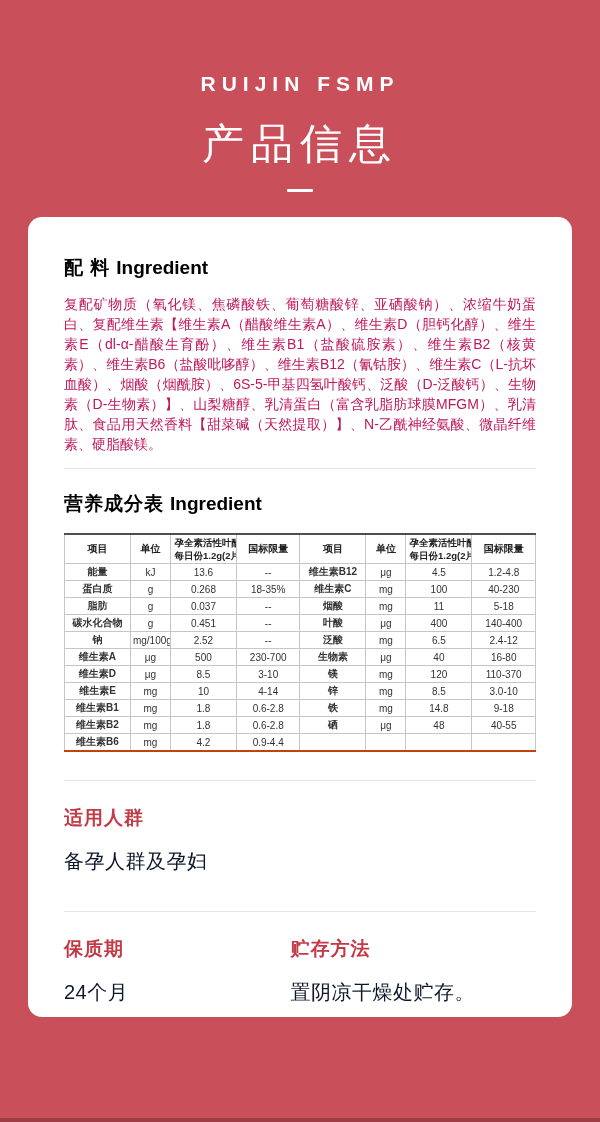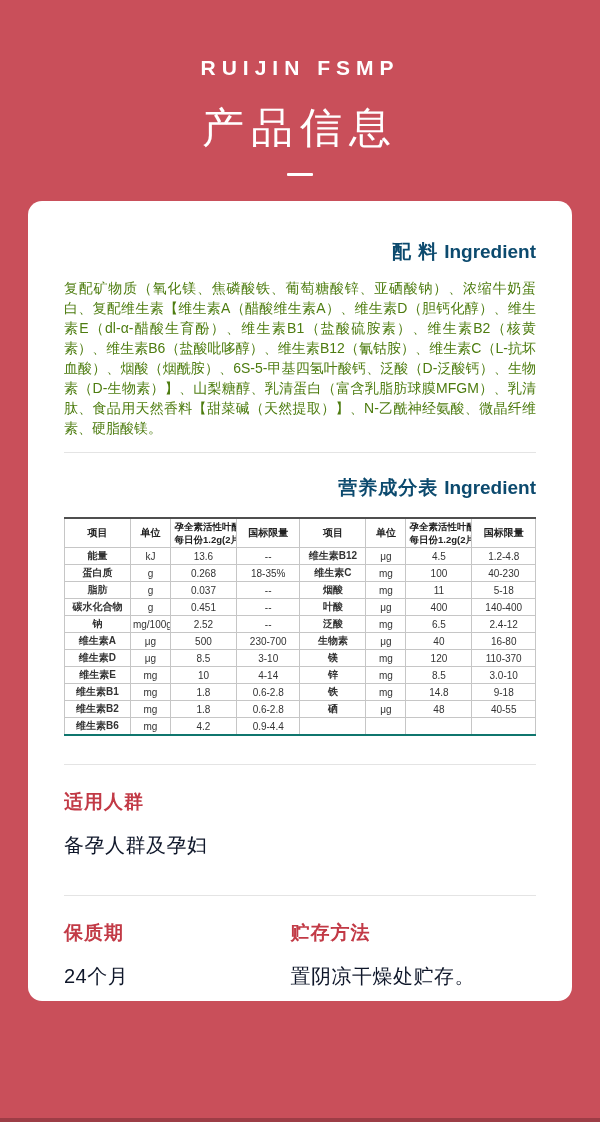--- a/index.html
+++ b/index.html
@@ -5,64 +5,64 @@
   * { margin: 0; padding: 0; box-sizing: border-box; }
   html, body { width: 600px; height: 1122px; }
   body {
     background: #c94f5a;
     font-family: "Liberation Sans", "DejaVu Sans", sans-serif;
     position: relative;
     overflow: hidden;
   }
   .page-header { padding-top: 56px; text-align: center; color: #ffffff; }
   .brand {
-    font-size: 21px; font-weight: bold; letter-spacing: 6px;
+    font-size: 21px; font-weight: bold; letter-spacing: 6px; margin-top: 16px;
   }
   .page-title {
     margin-top: 20px; font-size: 42px; font-weight: normal; letter-spacing: 7px;
   }
   .page-subtitle {
     margin-top: 15px; font-size: 27px; font-weight: 600; letter-spacing: 4px;
   }
   .title-dash {
     width: 26px; height: 3px; background: #ffffff; margin: 17px auto 0;
     border-radius: 1px;
   }
   .card {
     background: #ffffff;
     border-radius: 14px;
     margin: 25px 28px 0;
     height: 800px;
     padding: 38px 36px 0;
     overflow: hidden;
   }
   .section-heading {
-    color: #0c4a6e; font-size: 19px; font-weight: bold; letter-spacing: 1px; text-align: right;
+    color: #000000; font-size: 19px; font-weight: bold; letter-spacing: 1px;
   }
   .section-heading .en { margin-left: 6px; letter-spacing: 0; }
   .ingredient-text {
     margin-top: 13px;
     font-size: 14px;
     line-height: 20px;
-    color: #4d7c0f;
+    color: #be185d;
     text-align: justify;
   }
   .divider {
     border: none; border-top: 1px solid #e4e4e4; margin: 0;
   }
   .div-1 { margin-top: 14px; }
   .div-2 { margin-top: 28px; }
   .div-3 { margin-top: 28px; }
   .nutrition-heading { margin-top: 22px; }
   table.nutrition {
     width: 100%;
     border-collapse: collapse;
     margin-top: 16px;
     border-top: 2px solid #4f4f4f;
-    border-bottom: 2px solid #0f766e;
+    border-bottom: 2px solid #c2410c;
     table-layout: fixed;
   }
   table.nutrition th, table.nutrition td {
     border: 1px solid #c6c6c6;
     font-size: 10px;
     color: #333333;
     height: 15px;
     padding: 1px 2px;
     text-align: center;
     overflow: hidden;

